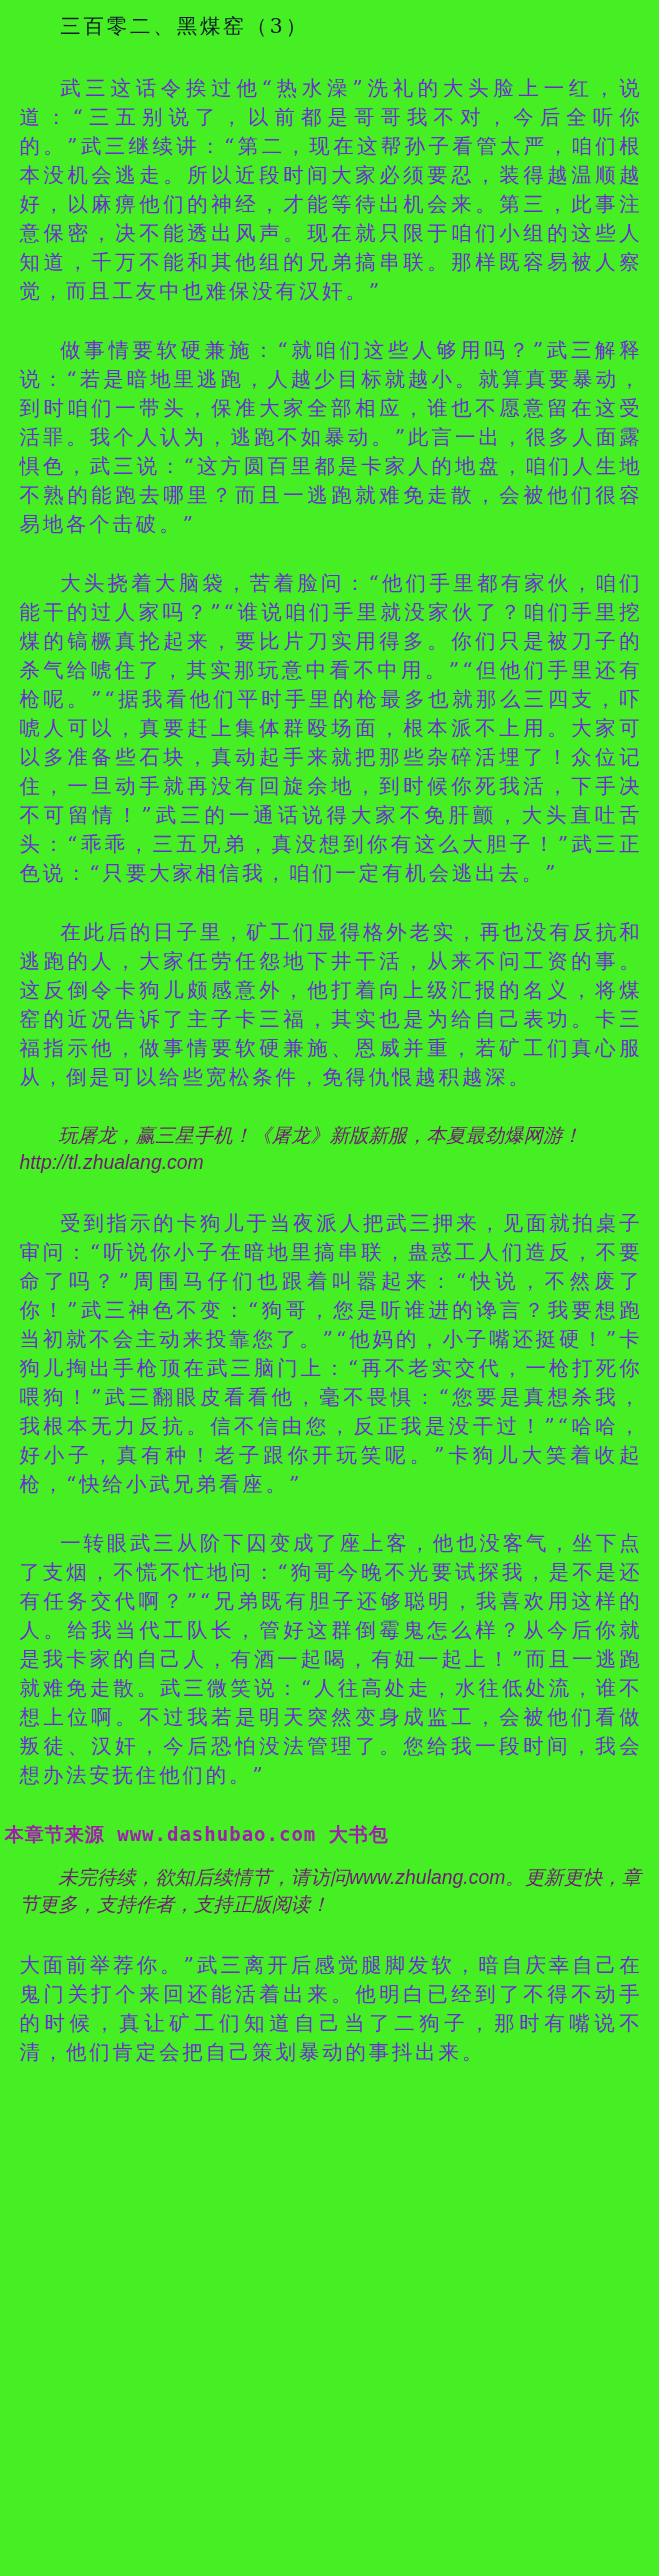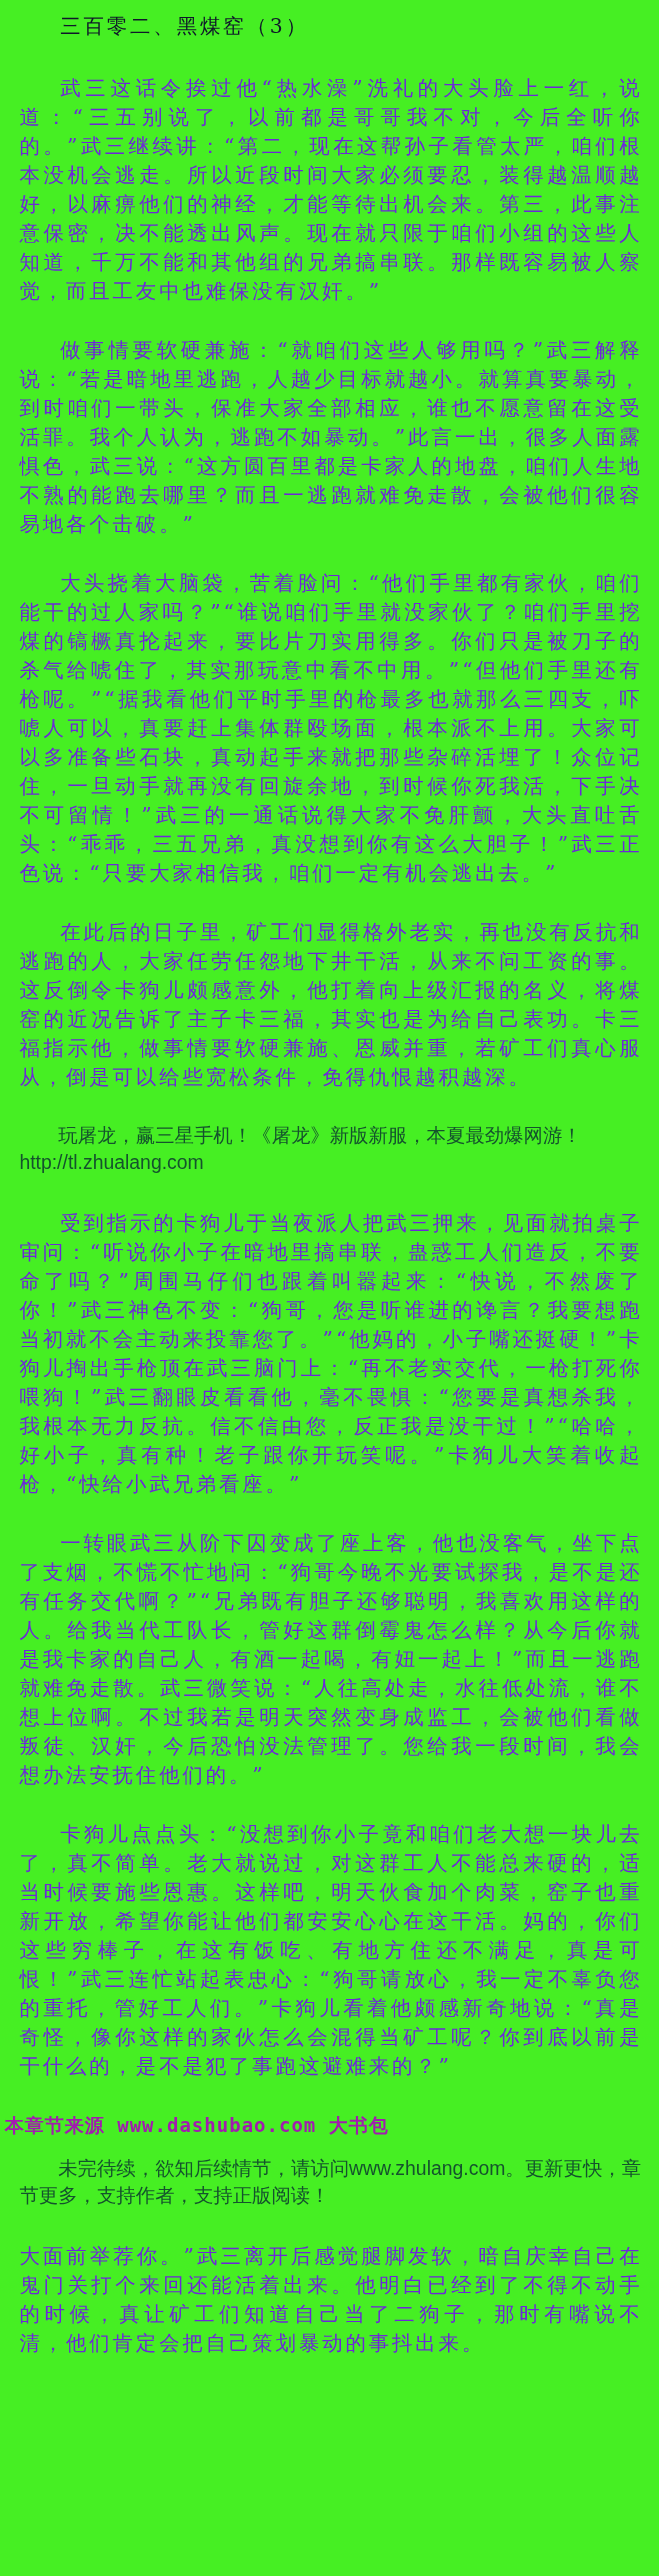--- a/index.html
+++ b/index.html
@@ -24,27 +24,28 @@
     color: #6d28d9;
     font-size: 20.4px;
     line-height: 29px;
     letter-spacing: 2.9px;
     text-indent: 2em;
     text-align: justify;
     margin: 0 0 30px 0;
   }
   .no-indent { text-indent: 0; }
   .ad {
-    color: #14532d;
+    color: #701a75;
     font-family: "Liberation Sans", sans-serif;
     font-size: 19.4px;
     line-height: 27px;
     letter-spacing: 0px;
     text-indent: 2em;
     margin: 5.8px 0 33px 0;
+    font-style: italic;
   }
   .source {
     color: #a21caf;
     font-family: "DejaVu Sans Mono", "Liberation Mono", monospace;
     font-weight: bold;
     font-size: 19px;
     line-height: 29px;
     letter-spacing: 1px;
     text-indent: 0;
     margin: 0 0 15.5px -14.6px;
@@ -57,18 +58,17 @@
 <h1 class="chapter-title">三百零二、黑煤窑（3）</h1>
 
 <div>
     <p class="paragraph">武三这话令挨过他“热水澡”洗礼的大头脸上一红，说道：“三五别说了，以前都是哥哥我不对，今后全听你的。”武三继续讲：“第二，现在这帮孙子看管太严，咱们根本没机会逃走。所以近段时间大家必须要忍，装得越温顺越好，以麻痹他们的神经，才能等待出机会来。第三，此事注意保密，决不能透出风声。现在就只限于咱们小组的这些人知道，千万不能和其他组的兄弟搞串联。那样既容易被人察觉，而且工友中也难保没有汉奸。”</p>
     <p class="paragraph">做事情要软硬兼施：“就咱们这些人够用吗？”武三解释说：“若是暗地里逃跑，人越少目标就越小。就算真要暴动，到时咱们一带头，保准大家全部相应，谁也不愿意留在这受活罪。我个人认为，逃跑不如暴动。”此言一出，很多人面露惧色，武三说：“这方圆百里都是卡家人的地盘，咱们人生地不熟的能跑去哪里？而且一逃跑就难免走散，会被他们很容易地各个击破。”</p>
     <p class="paragraph">大头挠着大脑袋，苦着脸问：“他们手里都有家伙，咱们能干的过人家吗？”“谁说咱们手里就没家伙了？咱们手里挖煤的镐橛真抡起来，要比片刀实用得多。你们只是被刀子的杀气给唬住了，其实那玩意中看不中用。”“但他们手里还有枪呢。”“据我看他们平时手里的枪最多也就那么三四支，吓唬人可以，真要赶上集体群殴场面，根本派不上用。大家可以多准备些石块，真动起手来就把那些杂碎活埋了！众位记住，一旦动手就再没有回旋余地，到时候你死我活，下手决不可留情！”武三的一通话说得大家不免肝颤，大头直吐舌头：“乖乖，三五兄弟，真没想到你有这么大胆子！”武三正色说：“只要大家相信我，咱们一定有机会逃出去。”</p>
     <p class="paragraph">在此后的日子里，矿工们显得格外老实，再也没有反抗和逃跑的人，大家任劳任怨地下井干活，从来不问工资的事。这反倒令卡狗儿颇感意外，他打着向上级汇报的名义，将煤窑的近况告诉了主子卡三福，其实也是为给自己表功。卡三福指示他，做事情要软硬兼施、恩威并重，若矿工们真心服从，倒是可以给些宽松条件，免得仇恨越积越深。</p>
     <p class="ad">玩屠龙，赢三星手机！《屠龙》新版新服，本夏最劲爆网游！http://tl.zhualang.com</p>
     <p class="paragraph">受到指示的卡狗儿于当夜派人把武三押来，见面就拍桌子审问：“听说你小子在暗地里搞串联，蛊惑工人们造反，不要命了吗？”周围马仔们也跟着叫嚣起来：“快说，不然废了你！”武三神色不变：“狗哥，您是听谁进的谗言？我要想跑当初就不会主动来投靠您了。”“他妈的，小子嘴还挺硬！”卡狗儿掏出手枪顶在武三脑门上：“再不老实交代，一枪打死你喂狗！”武三翻眼皮看看他，毫不畏惧：“您要是真想杀我，我根本无力反抗。信不信由您，反正我是没干过！”“哈哈，好小子，真有种！老子跟你开玩笑呢。”卡狗儿大笑着收起枪，“快给小武兄弟看座。”</p>
     <p class="paragraph">一转眼武三从阶下囚变成了座上客，他也没客气，坐下点了支烟，不慌不忙地问：“狗哥今晚不光要试探我，是不是还有任务交代啊？”“兄弟既有胆子还够聪明，我喜欢用这样的人。给我当代工队长，管好这群倒霉鬼怎么样？从今后你就是我卡家的自己人，有酒一起喝，有妞一起上！”而且一逃跑就难免走散。武三微笑说：“人往高处走，水往低处流，谁不想上位啊。不过我若是明天突然变身成监工，会被他们看做叛徒、汉奸，今后恐怕没法管理了。您给我一段时间，我会想办法安抚住他们的。”</p>
-    <p class="paragraph">卡狗儿点点头：“没想到你小子竟和咱们老大想一块儿去了，真不简单。老大就说过，对这群工人不能总来硬的，适当时候要施些恩惠。这样吧，明天伙食加个肉菜，窑子也重新开放，希望你能让他们都安安心心在这干活。妈的，你们这些穷棒子，在这有饭吃、有地方住还不满足，真是可恨！”武三连忙站起表忠心：“狗哥请放心，我一定不辜负您的重托，管好工人们。”卡狗儿看着他颇感新奇地说：“真是奇怪，像你这样的家伙怎么会混得当矿工呢？你到底以前是干什么的，是不是犯了事跑这避难来的？”</p>
     <p class="source">本章节来源 www.dashubao.com 大书包</p>
     <p class="ad">未完待续，欲知后续情节，请访问www.zhulang.com。更新更快，章节更多，支持作者，支持正版阅读！</p>
     <p class="paragraph no-indent">大面前举荐你。”武三离开后感觉腿脚发软，暗自庆幸自己在鬼门关打个来回还能活着出来。他明白已经到了不得不动手的时候，真让矿工们知道自己当了二狗子，那时有嘴说不清，他们肯定会把自己策划暴动的事抖出来。</p>
   </div>
 
 
 </body></html>

